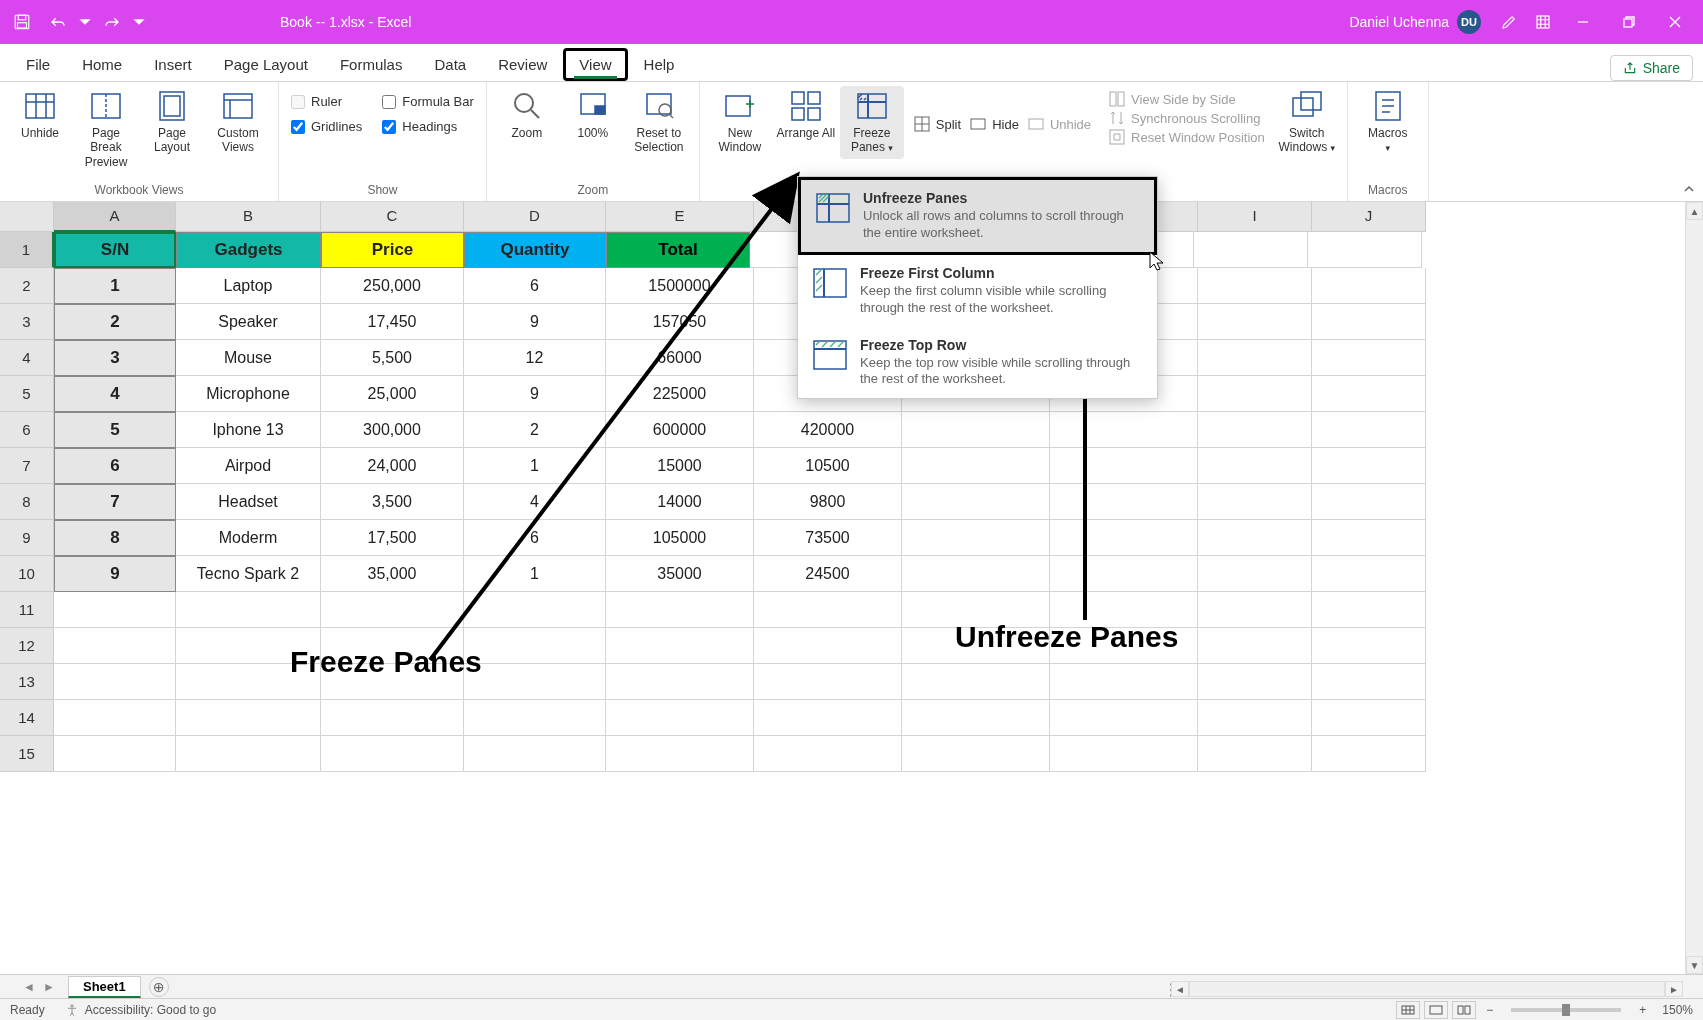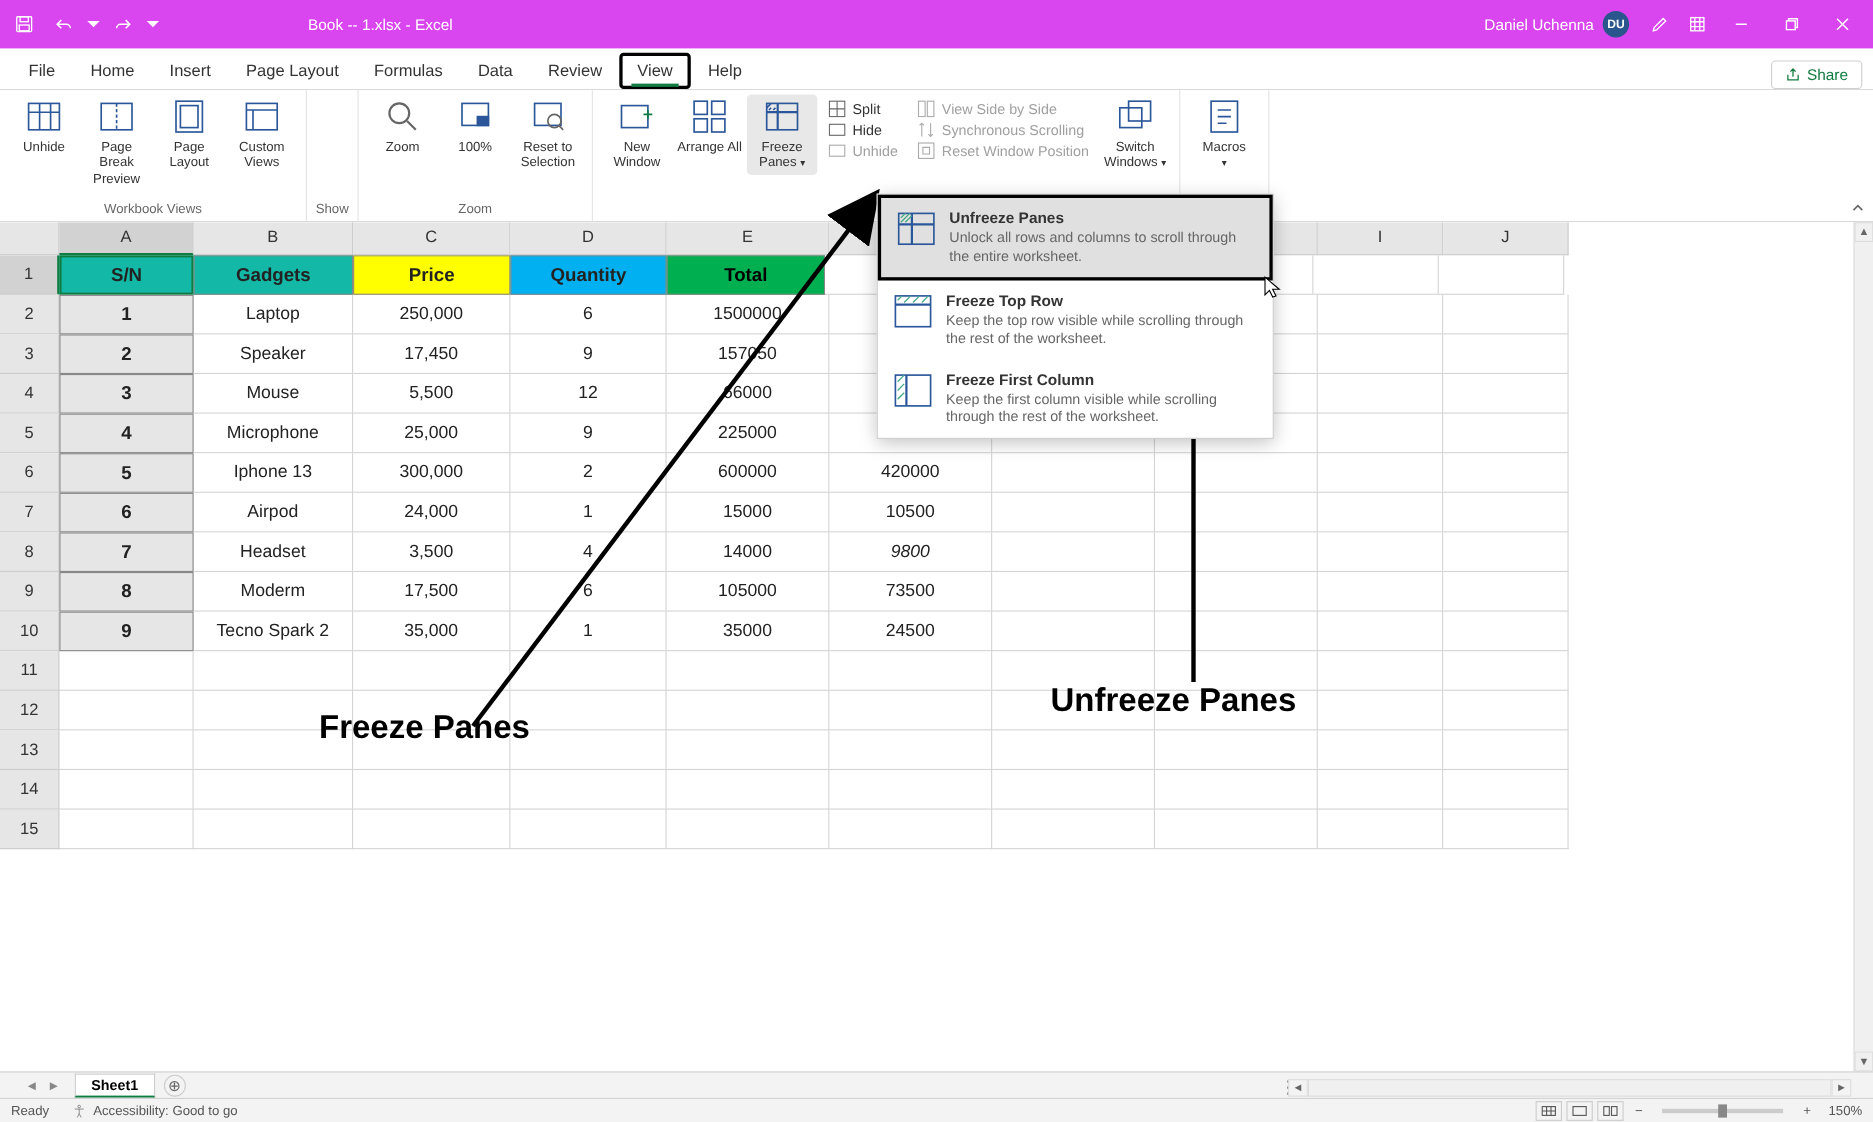--- a/index.html
+++ b/index.html
@@ -214,20 +214,42 @@
               <rect x="2" y="4" width="28" height="24"></rect>
               <path d="M2 10h28M8 10v18"></path>
             </svg>
           </div>
           <div class="rlbl">Custom Views</div>
         </div>
     </div>
     <div class="rgroup-label">Workbook Views</div>
   </div>
   <div class="rgroup" style="justify-content:flex-start;padding-top:10px">
+    <div style="display:flex;gap:12px">
+      <div style="display:flex;flex-direction:column;gap:6px">
+        <label class="rcheck">
+            <input type="checkbox" disabled="" style="">
+            <span>Ruler</span>
+          </label>
+        <label class="rcheck">
+            <input type="checkbox" checked="" style="">
+            <span>Gridlines</span>
+          </label>
+      </div>
+      <div style="display:flex;flex-direction:column;gap:6px">
+        <label class="rcheck">
+            <input type="checkbox" style="">
+            <span>Formula Bar</span>
+          </label>
+        <label class="rcheck">
+            <input type="checkbox" checked="" style="">
+            <span>Headings</span>
+          </label>
+      </div>
+    </div>
     <div class="rgroup-label">Show</div>
   </div>
   <div class="rgroup">
     <div class="rbtns-row">
       <div class="rbig">
           <div class="ricon">
             <svg viewBox="0 0 32 32" fill="none" stroke="#666" stroke-width="2">
               <circle cx="13" cy="13" r="9"></circle>
               <path d="M20 20l8 8"></path>
             </svg>
@@ -281,21 +303,21 @@
       <div class="rbig" style="background:#e8e8e8">
           <div class="ricon">
             <svg viewBox="0 0 32 32" fill="none" stroke="#2b579a" stroke-width="1.5">
               <rect x="2" y="4" width="28" height="24"></rect>
               <path d="M12 4v24M2 12h28" stroke-width="2"></path>
               <path d="M6 8l-2 2M10 8l-2 2M6 4l-4 4" stroke="#2b579a"></path>
             </svg>
           </div>
           <div class="rlbl"><span>Freeze Panes</span> <span style="font-size:9px">▾</span></div>
         </div>
-      <div style="display:flex;flex-direction:column;gap:1px;padding:4px 4px 0">
+      <div style="display:flex;flex-direction:row;gap:1px;padding:4px 4px 0">
         <div class="rsmall">
             <svg viewBox="0 0 16 16" stroke="#666" fill="none">
               <rect x="1" y="1" width="14" height="14"></rect>
               <path d="M8 1v14M1 8h14"></path>
             </svg>
             <span>Split</span>
           </div>
         <div class="rsmall">
             <svg viewBox="0 0 16 16" stroke="#666" fill="none">
               <rect x="1" y="3" width="14" height="10"></rect>
@@ -467,21 +489,21 @@
         <div class="cell" style="width: 114px;"></div>
         <div class="cell" style="width: 114px;"></div>
       </div>
       <div class="row">
         <div class="rowh">8</div>
         <div class="cell sn" style="width: 122px;">7</div>
         <div class="cell" style="width: 145px;">Headset</div>
         <div class="cell" style="width: 143px;">3,500</div>
         <div class="cell" style="width: 142px;">4</div>
         <div class="cell" style="width: 148px;">14000</div>
-        <div class="cell" style="width: 148px; font-style: italic;">9800</div>
+        <div class="cell" style="width: 148px;">9800</div>
         <div class="cell" style="width: 148px;"></div>
         <div class="cell" style="width: 148px;"></div>
         <div class="cell" style="width: 114px;"></div>
         <div class="cell" style="width: 114px;"></div>
       </div>
       <div class="row">
         <div class="rowh">9</div>
         <div class="cell sn" style="width: 122px;">8</div>
         <div class="cell" style="width: 145px;">Moderm</div>
         <div class="cell" style="width: 143px;">17,500</div>
@@ -582,37 +604,37 @@
         <path d="M4 8l4-4M8 12l6-6M4 12l8-8" stroke="#4a8" stroke-width="1.2"></path>
       </svg>
     <div class="dd-txt">
         <div class="dd-title">Unfreeze Panes</div>
         <div class="dd-desc">Unlock all rows and columns to scroll through the entire worksheet.</div>
       </div>
   </div>
   <div class="dd-item">
     <svg class="dd-icon" viewBox="0 0 36 36">
         <rect x="2" y="4" width="32" height="28" fill="none" stroke="#2b579a" stroke-width="1.5"></rect>
+        <path d="M12 4v28" stroke="#2b579a" stroke-width="2"></path>
+        <path d="M4 10l6-6M4 18l6-6M4 26l6-6" stroke="#4a8" stroke-width="1.2"></path>
+      </svg>
+    <div class="dd-txt">
+        <div class="dd-title">Freeze First Column</div>
+        <div class="dd-desc">Keep the first column visible while scrolling through the rest of the worksheet.</div>
+      </div>
+  </div>
+  <div class="dd-item">
+    <svg class="dd-icon" viewBox="0 0 36 36">
+        <rect x="2" y="4" width="32" height="28" fill="none" stroke="#2b579a" stroke-width="1.5"></rect>
         <path d="M2 12h32" stroke="#2b579a" stroke-width="2"></path>
         <path d="M4 8l4-4M10 10l6-6M18 10l6-6M26 10l6-6" stroke="#4a8" stroke-width="1.2"></path>
       </svg>
     <div class="dd-txt">
         <div class="dd-title"><span>Freeze Top Row</span></div>
         <div class="dd-desc">Keep the top row visible while scrolling through the rest of the worksheet.</div>
-      </div>
-  </div>
-  <div class="dd-item">
-    <svg class="dd-icon" viewBox="0 0 36 36">
-        <rect x="2" y="4" width="32" height="28" fill="none" stroke="#2b579a" stroke-width="1.5"></rect>
-        <path d="M12 4v28" stroke="#2b579a" stroke-width="2"></path>
-        <path d="M4 10l6-6M4 18l6-6M4 26l6-6" stroke="#4a8" stroke-width="1.2"></path>
-      </svg>
-    <div class="dd-txt">
-        <div class="dd-title">Freeze First Column</div>
-        <div class="dd-desc">Keep the first column visible while scrolling through the rest of the worksheet.</div>
       </div>
   </div>
 </div>
 
 <svg style="position:absolute;top:250px;left:1148px;z-index:101" width="18" height="22">
     <path d="M2 2l0 16 4-4 3 6 3-1-3-6 6 0z" fill="#fff" stroke="#000" stroke-width="1"></path>
   </svg>
 
 <svg class="arrow" style="top:170px;left:400px" width="420" height="510">
   <defs>

